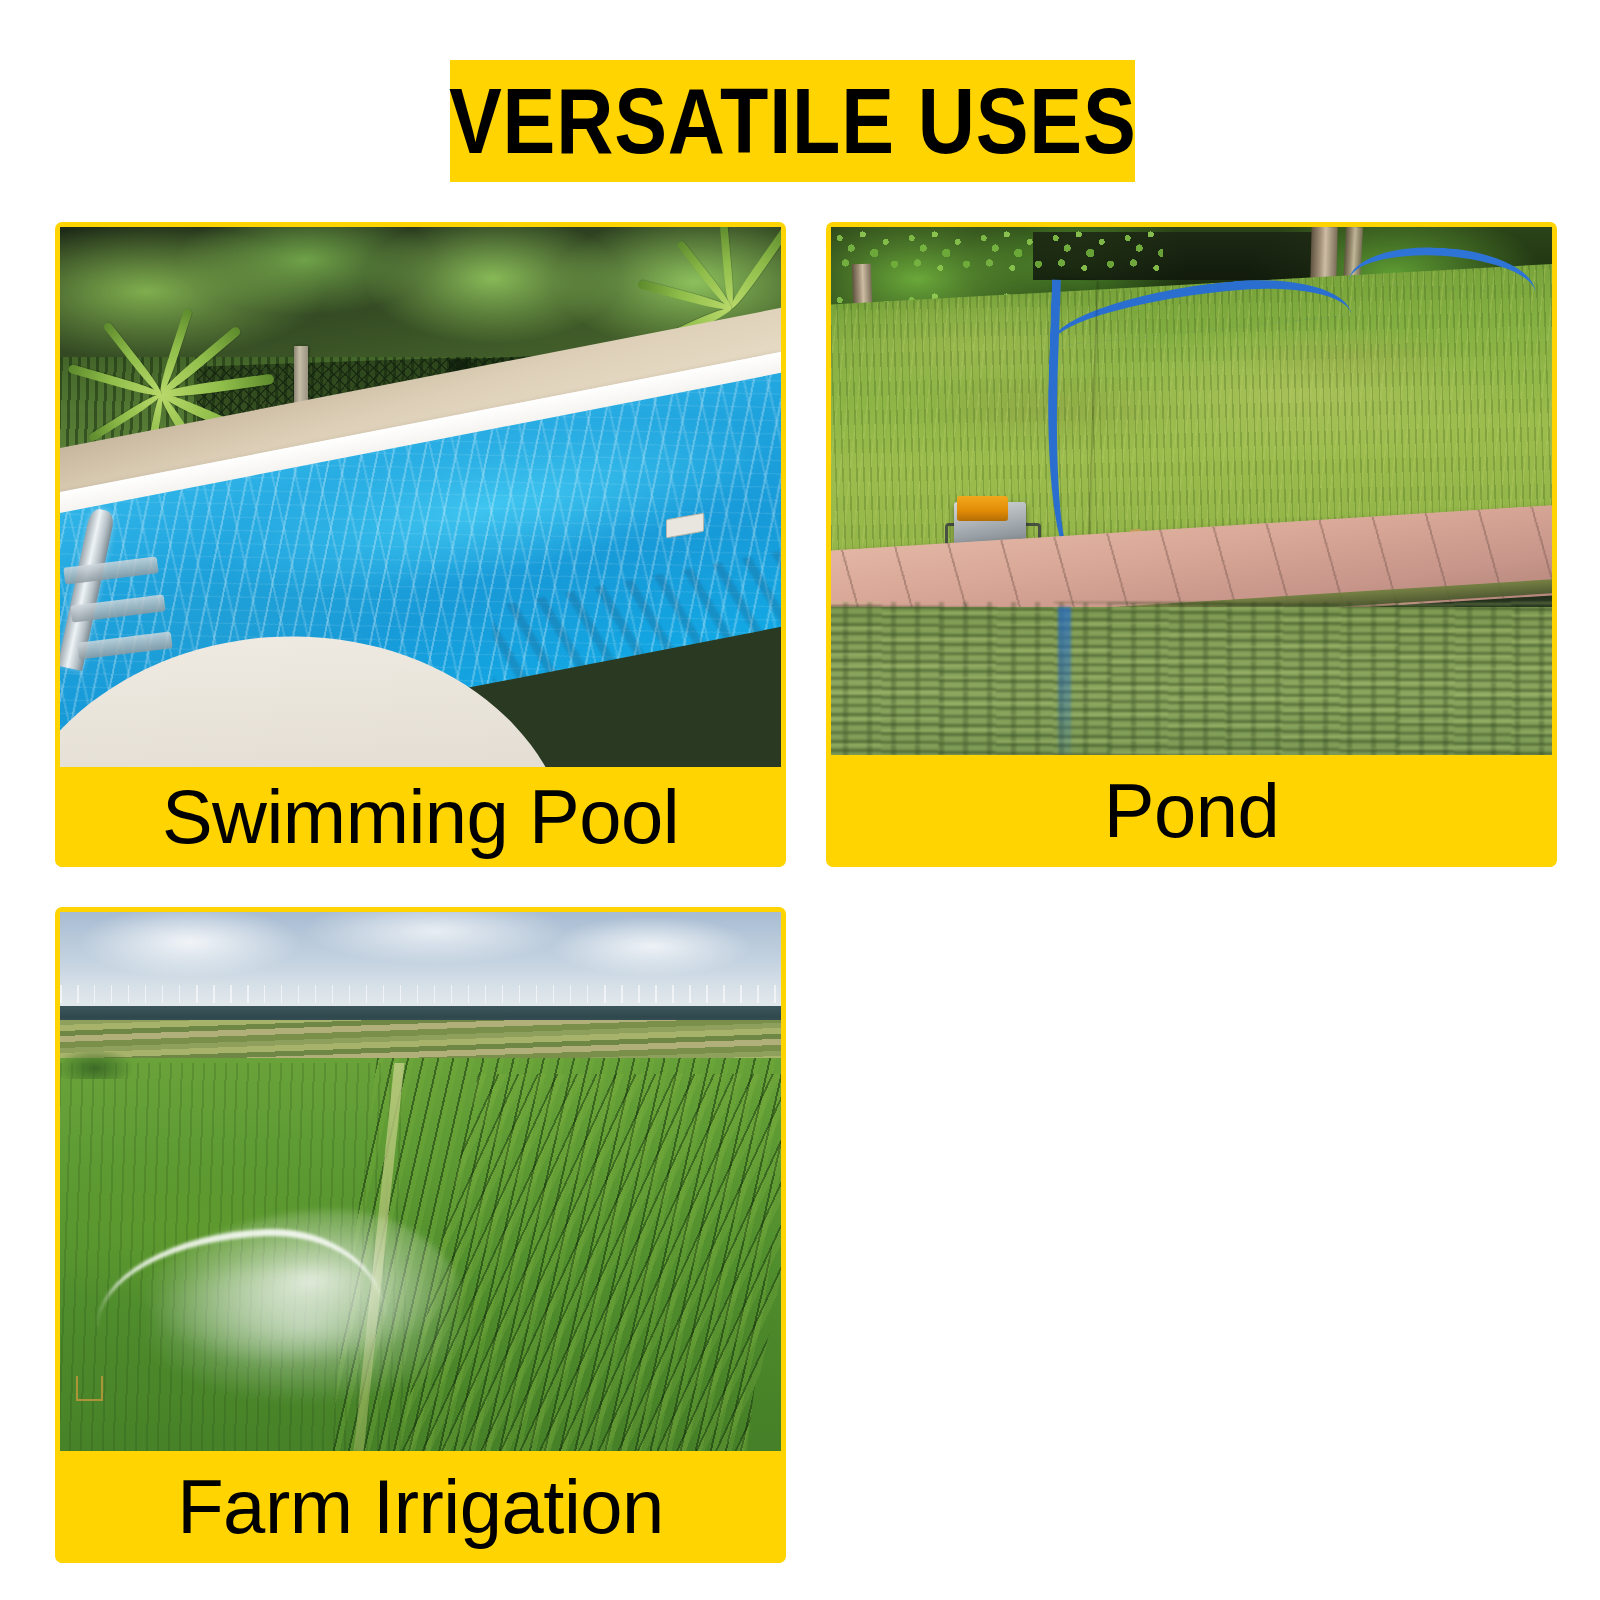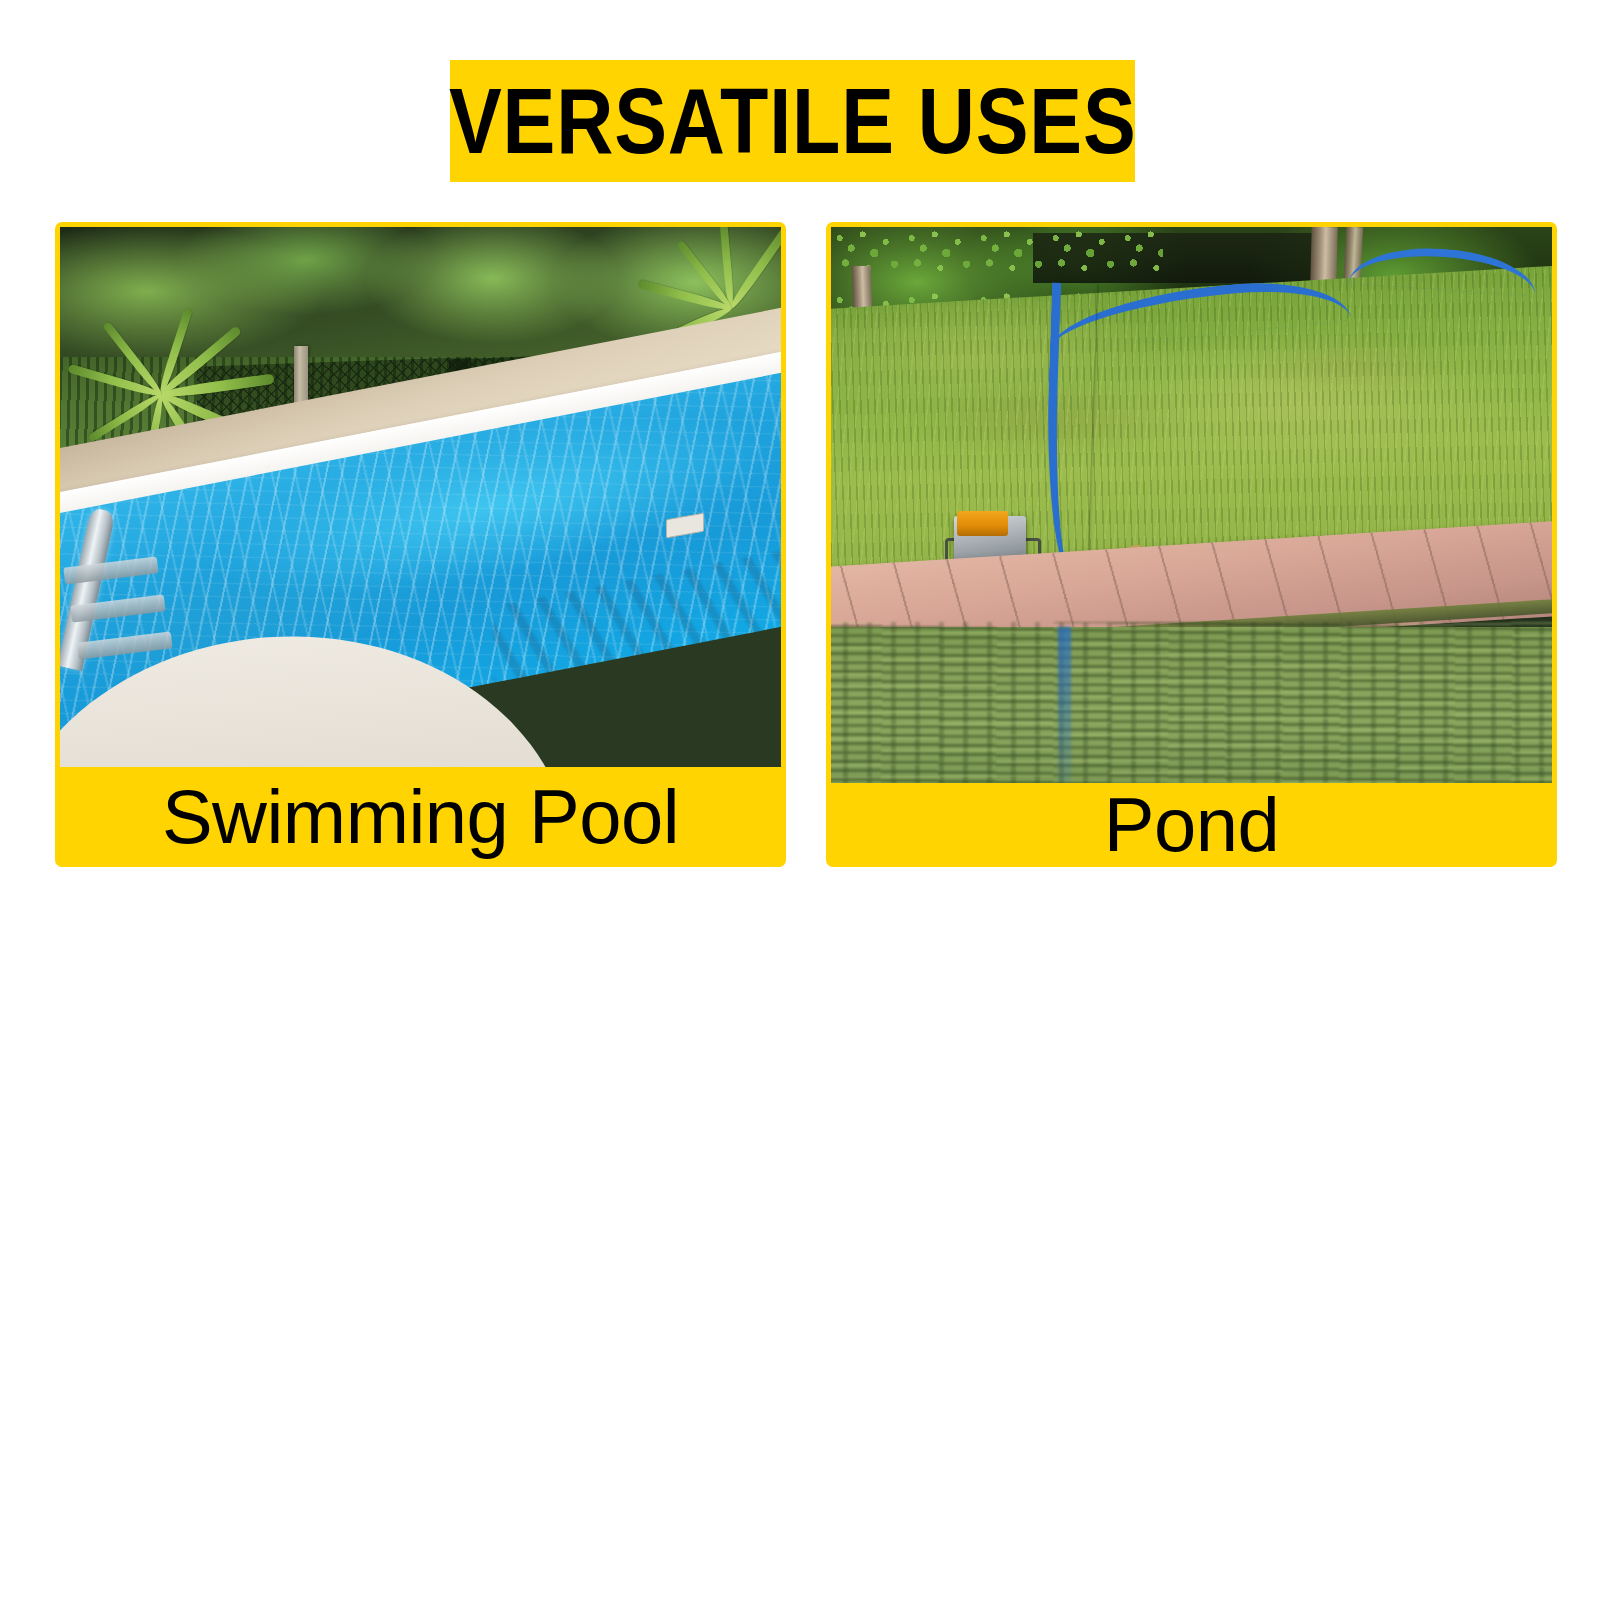--- a/index.html
+++ b/index.html
@@ -78,21 +78,21 @@
     display: flex;
     align-items: center;
     justify-content: center;
     color: #000;
     font-size: 76px;
     font-weight: normal;
     line-height: 1;
     letter-spacing: -0.5px;
     white-space: nowrap;
   }
-  .card.tall .caption { height: 84px; }
+  .card.tall .caption { height: 112px; }
 
   
   .layer { position: absolute; }
   .full { left: 0; top: 0; right: 0; bottom: 0; }
 
   
   .pool-sky {
     left: 0; top: 0; width: 100%; height: 34%;
     background:
       radial-gradient(ellipse 40% 60% at 12% 35%, #7fae4e 0%, rgba(127,174,78,0) 62%),
@@ -589,14 +589,34 @@
       <div class="layer suction-hose2"></div>
       <div class="layer pond-bank"></div>
       <div class="layer pond-bank-edge"></div>
       <div class="layer pond-water"></div>
       <div class="layer pond-water-tex"></div>
       <div class="layer pond-reflect"></div>
     </div>
     <div class="caption">Pond</div>
   </div>
 
+  <div class="card tall">
+    <div class="photo">
+      <div class="layer farm-sky"></div>
+      <div class="layer farm-clouds"></div>
+      <div class="layer turbines"></div>
+      <div class="layer treeline"></div>
+      <div class="layer far-fields"></div>
+      <div class="layer farm-field"></div>
+      <div class="layer farm-left-tex"></div>
+      <div class="layer farm-rows"></div>
+      <div class="layer farm-rows2"></div>
+      <div class="layer farm-divider"></div>
+      <div class="layer farm-trees-left"></div>
+      <div class="layer farm-mist"></div>
+      <div class="layer farm-spray"></div>
+      <div class="layer farm-spray-jet"></div>
+      <div class="layer sprinkler-mark"></div>
+    </div>
+    <div class="caption">Farm Irrigation</div>
+  </div>
 
 </div>
 
 </body></html>

